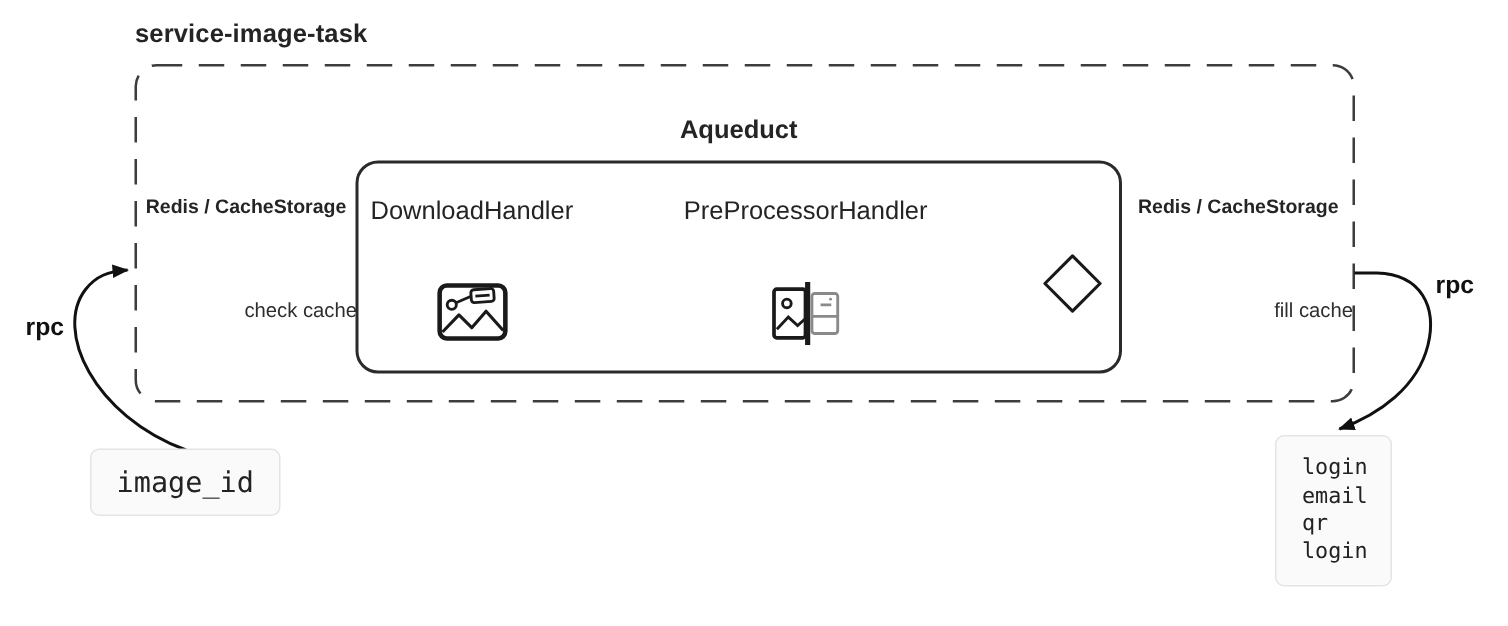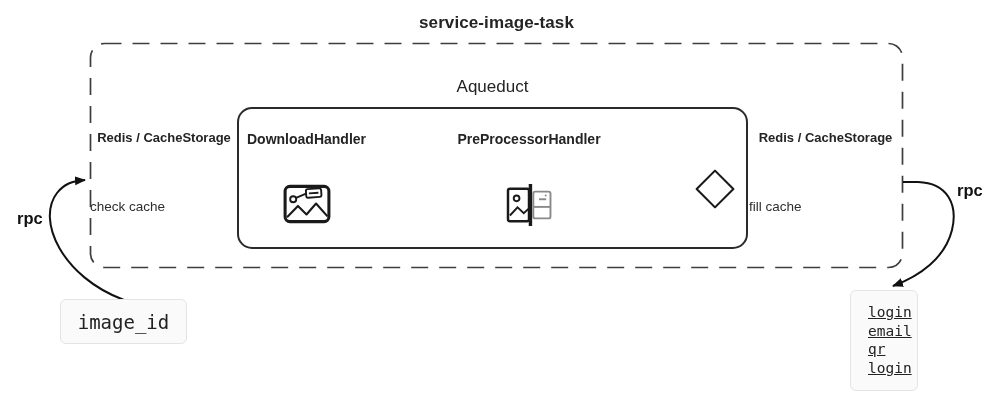--- a/index.html
+++ b/index.html
@@ -3,56 +3,56 @@
 <meta charset="utf-8">
 <style>
   html,body{margin:0;padding:0;background:#ffffff;}
   .canvas{
     position:relative;width:1005px;height:417px;background:#ffffff;
     font-family:"Liberation Sans", sans-serif;color:#222;overflow:hidden;
   }
   .overlay{position:absolute;left:0;top:0;width:1005px;height:417px;pointer-events:none;}
   .abs{position:absolute;}
   .title{
-    left:90px;top:13px;width:813px;text-align:center;
+    left:90px;top:13px;width:813px;
     font-size:17px;font-weight:bold;color:#242424;letter-spacing:.1px;
   }
   .aq-title{
     left:237px;top:77px;width:511px;text-align:center;
-    font-size:17px;font-weight:normal;color:#242424;
+    font-size:17px;font-weight:bold;color:#242424;
   }
   .inner-box{
     left:237px;top:107px;width:511px;height:142px;box-sizing:border-box;
     border:2px solid #2a2a2a;border-radius:15px;
     display:flex;justify-content:space-between;align-items:flex-start;
     padding:22px 8px 0 8px;
   }
   .handler-col{display:flex;flex-direction:column;align-items:center;}
-  .handler-label{font-size:14px;font-weight:bold;white-space:nowrap;color:#242424;}
+  .handler-label{font-size:17px;font-weight:normal;white-space:nowrap;color:#242424;}
   .handler-icon{margin-top:37px;}
   .side-label{font-size:13px;font-weight:bold;text-align:center;color:#242424;white-space:nowrap;}
-  .side-action{font-size:13.5px;text-align:left;color:#2e2e2e;white-space:nowrap;}
+  .side-action{font-size:13.5px;text-align:right;color:#2e2e2e;white-space:nowrap;}
   .left-store{left:90px;top:130px;width:148px;}
   .left-action{left:90px;top:199px;width:148px;}
   .right-store{left:749px;top:130px;width:153px;}
   .right-action{left:749px;top:199px;width:153px;}
   .rpc{font-size:16.5px;font-weight:bold;color:#111;}
   .rpc-left{left:17px;top:209px;}
   .rpc-right{left:957px;top:181px;}
   .code-box{
     background:#fafafa;border:1px solid #e4e4e4;border-radius:6px;box-sizing:border-box;
     font-family:"DejaVu Sans Mono","Liberation Mono",monospace;color:#222;
   }
   .request-box{
     left:60px;top:299px;width:127px;height:45px;
     display:flex;align-items:center;justify-content:center;font-size:19px;
   }
   .response-box{
-    left:850px;top:290px;width:68px;height:101px;
-    padding:12px 0 0 17px;font-size:14.5px;line-height:18.5px;text-decoration:underline;
+    left:850px;top:290px;width:78px;height:101px;
+    padding:12px 0 0 17px;font-size:14.5px;line-height:18.5px;
   }
   .icon svg{display:block;}
 </style>
 </head>
 <body>
 
 <div class="canvas">
 
   <svg class="overlay" viewBox="0 0 1005 417" xmlns="http://www.w3.org/2000/svg">
     <defs>

